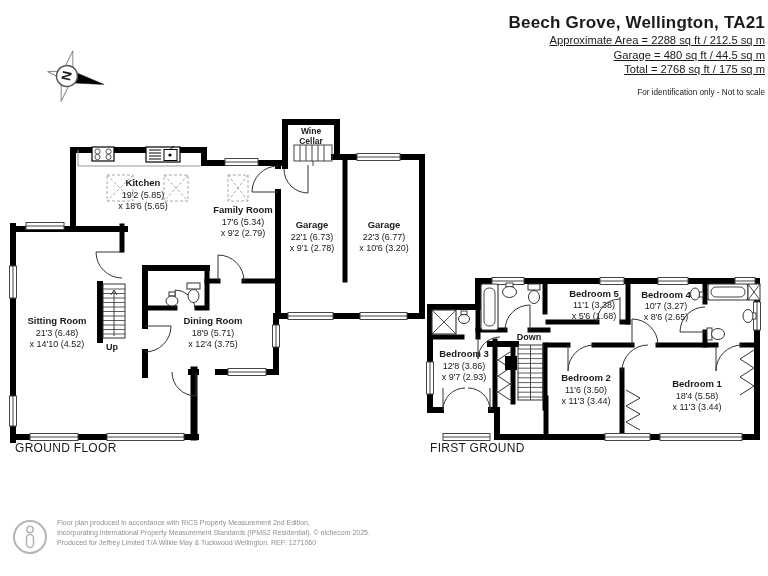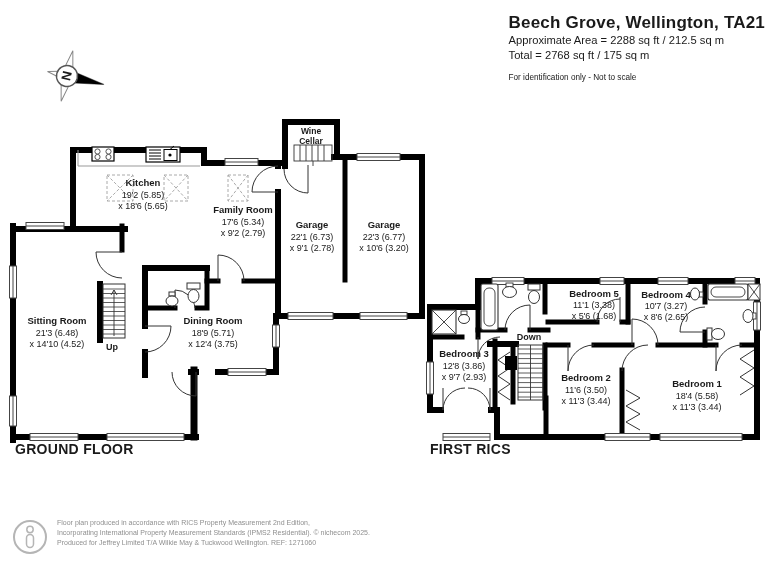--- a/index.html
+++ b/index.html
@@ -4,25 +4,25 @@
 <style>
   html,body{margin:0;padding:0;background:#fff;}
   .canvas{position:relative;width:768px;height:576px;background:#fff;overflow:hidden;
           font-family:"Liberation Sans",sans-serif;color:#1a1a1a;}
   svg{position:absolute;left:0;top:0;}
   svg text{font-family:"Liberation Sans",sans-serif;fill:#1a1a1a;}
   .room-name{font-size:9.5px;font-weight:bold;}
   .room-dim{font-size:9px;}
   .tiny-name{font-size:8.5px;font-weight:bold;}
   .stair-label{font-size:9px;font-weight:bold;}
-  .header{position:absolute;top:13px;right:3px;text-align:left;}
+  .header{position:absolute;top:13px;right:3px;text-align:right;}
   .header .title{font-size:17px;font-weight:bold;letter-spacing:.2px;}
-  .header .area-line{font-size:11.2px;line-height:13.5px;margin-top:1px;}
+  .header .area-line{font-size:11.2px;line-height:13.5px;margin-top:1px;text-decoration:underline;}
   .header .note{font-size:8.2px;margin-top:11px;}
-  .floor-label{position:absolute;font-size:14px;font-weight:bold;letter-spacing:.3px;}
+  .floor-label{position:absolute;font-size:12px;font-weight:normal;letter-spacing:.3px;}
   .floor-label.ground{left:15px;top:441px;}
   .floor-label.first{left:430px;top:441px;}
   .footer{position:absolute;left:57px;top:518px;font-size:7px;line-height:9.8px;color:#8f8f8f;}
 </style>
 </head>
 <body>
 
 <div class="canvas">
 
 <svg width="768" height="576" viewBox="0 0 768 576">
@@ -406,26 +406,27 @@
   <g stroke="#b5b5b5" fill="none">
     <circle cx="30" cy="537" r="16" stroke-width="2"></circle>
     <circle cx="30" cy="529.5" r="3.2" stroke-width="1.5"></circle>
     <rect x="26.5" y="534.5" width="7" height="13" rx="3.4" stroke-width="1.5"></rect>
   </g>
 </svg>
 
   <div class="header">
     <div class="title">Beech Grove, Wellington, TA21</div>
     <div class="area-line">Approximate Area = 2288 sq ft / 212.5 sq m</div>
+    <div class="area-line">Garage = 480 sq ft / 44.5 sq m</div>
     <div class="area-line">Total = 2768 sq ft / 175 sq m</div>
     <div class="note">For identification only - Not to scale</div>
   </div>
 
   <div class="floor-label ground">GROUND FLOOR</div>
-  <div class="floor-label first">FIRST RICS</div>
+  <div class="floor-label first">FIRST GROUND</div>
 
   <div class="footer">
     <div>Floor plan produced in accordance with RICS Property Measurement 2nd Edition,</div>
     <div>Incorporating International Property Measurement Standards (IPMS2 Residential).   © nichecom 2025.</div>
     <div>Produced for Jeffrey Limited T/A Wilkie May &amp; Tuckwood Wellington.   REF: 1271060</div>
   </div>
 
 </div>
 
 </body></html>

